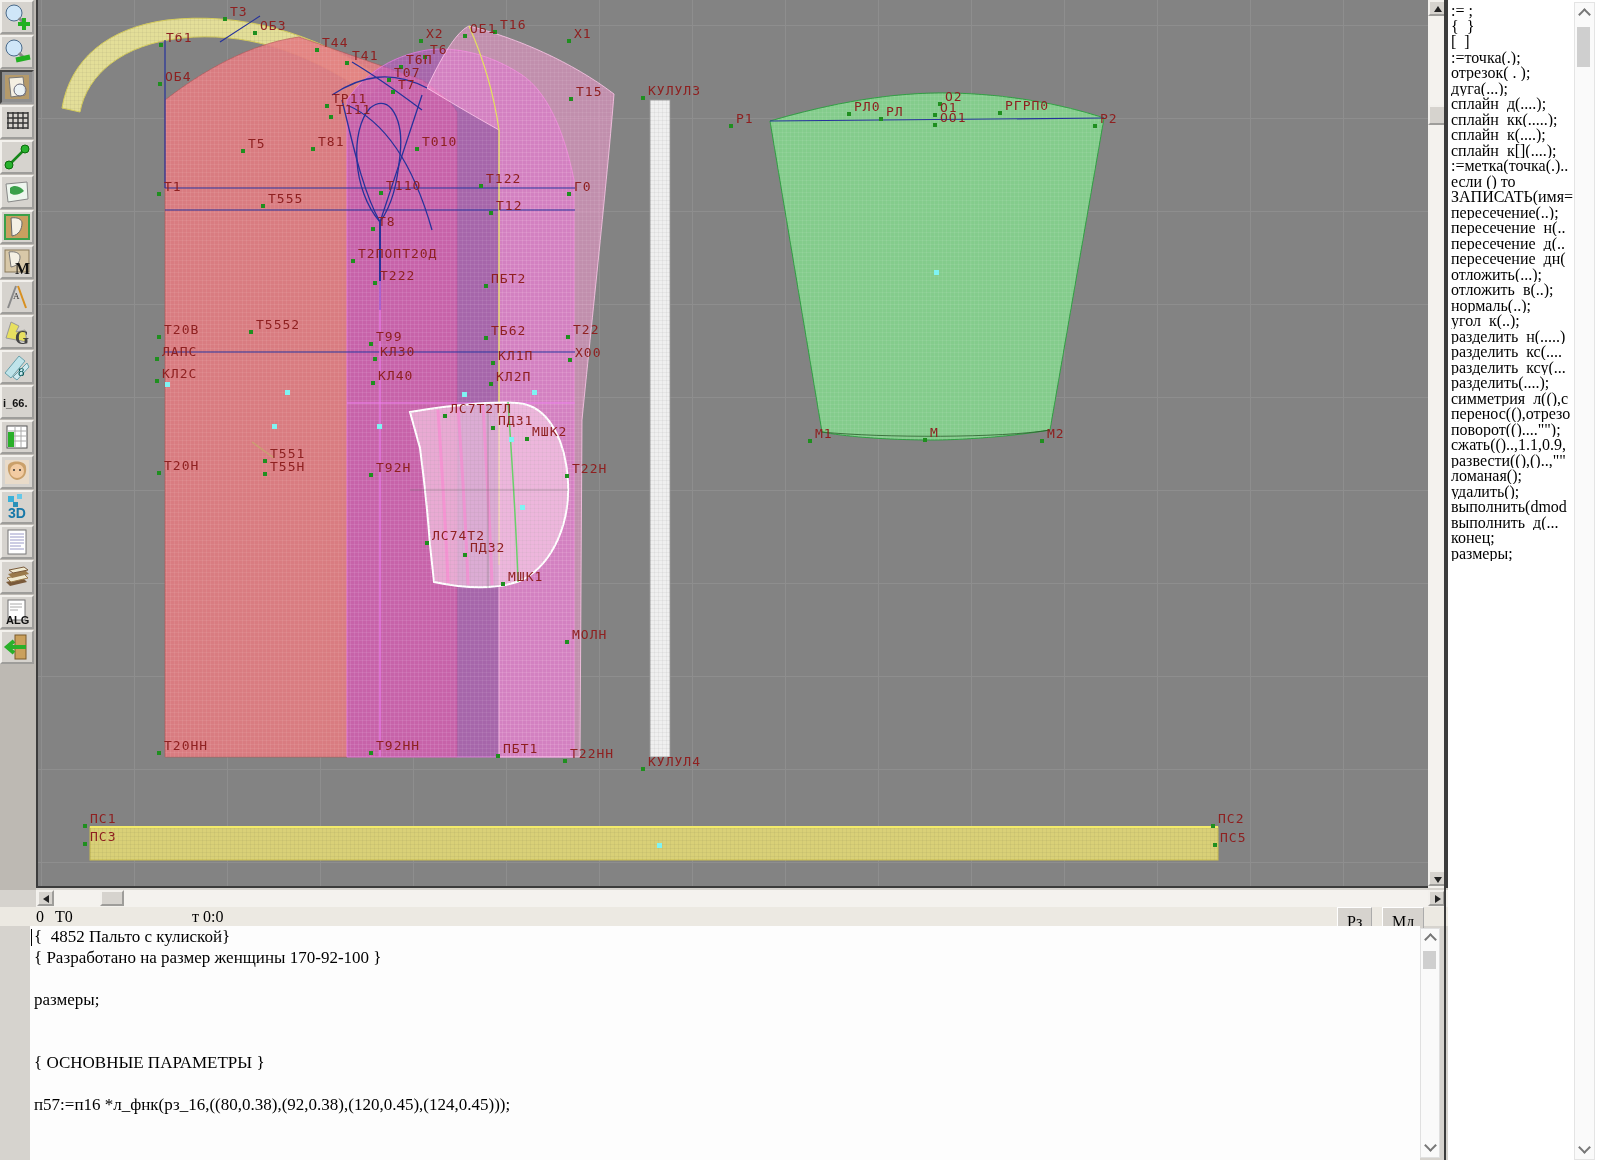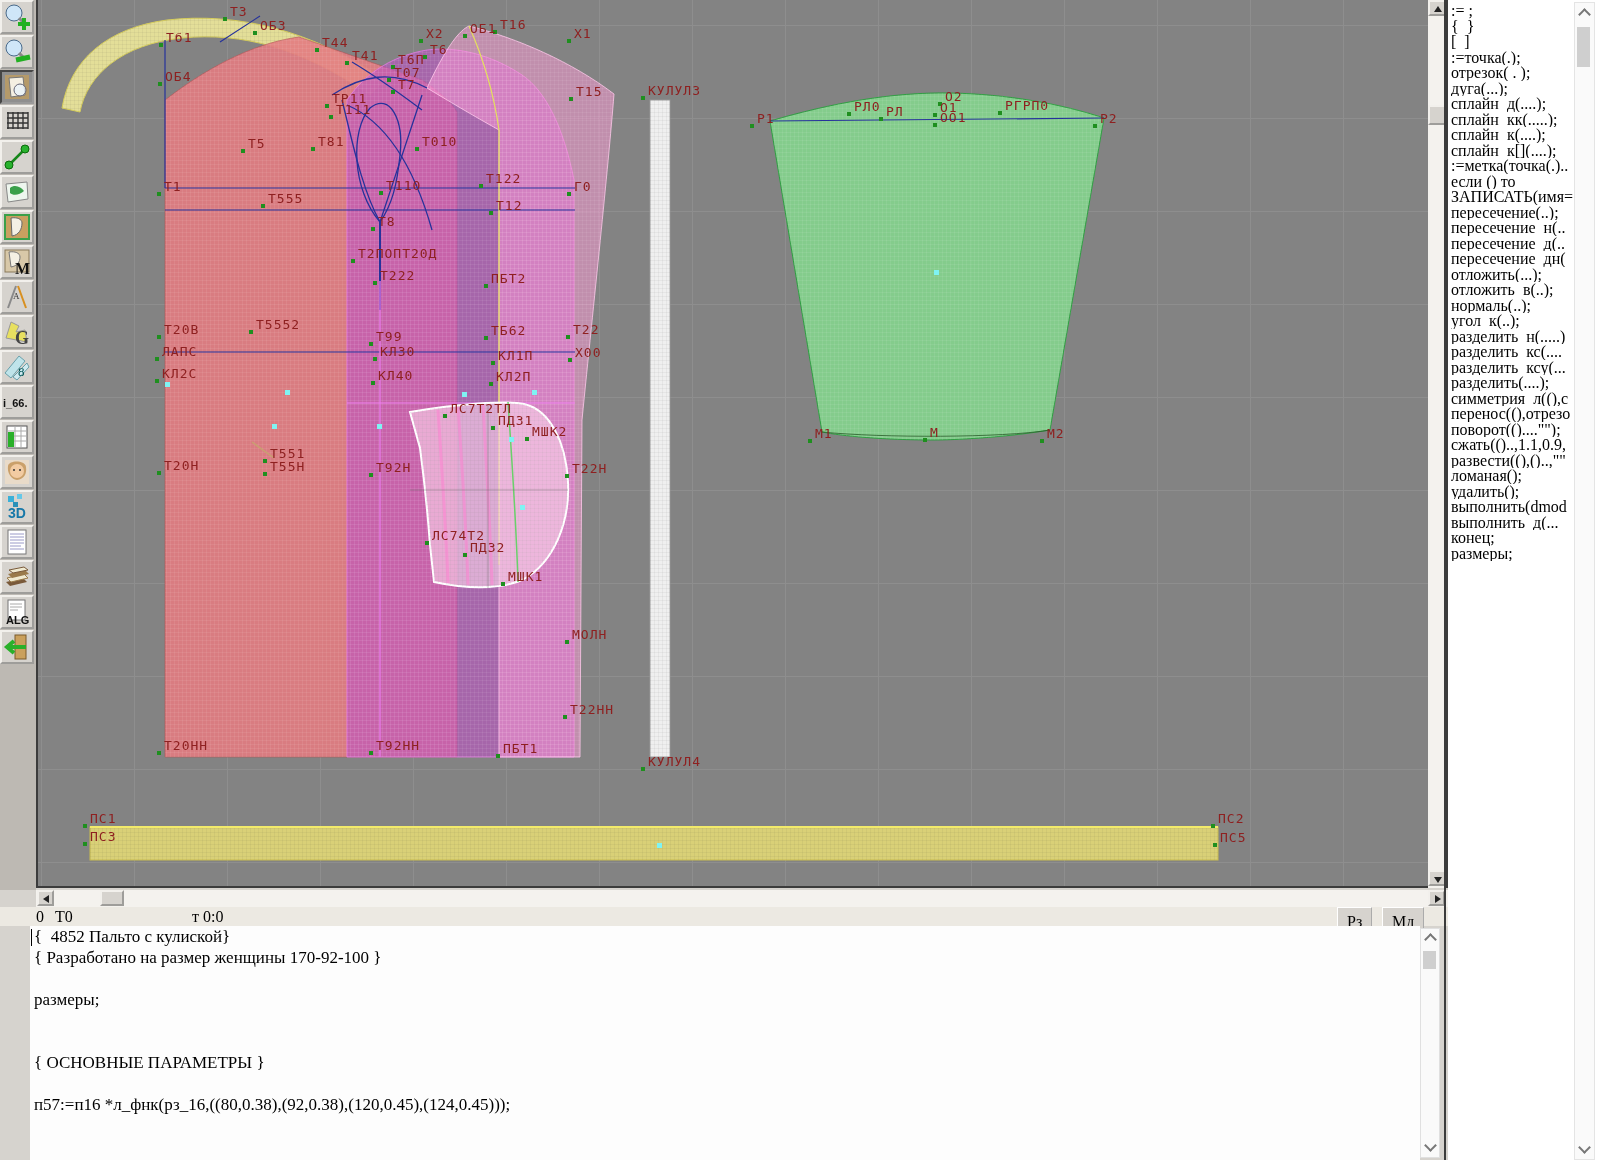--- a/index.html
+++ b/index.html
@@ -294,21 +294,21 @@
     <span class="lab" style="left: 192px; top: 6px;">Т3</span>
         <span class="lab" style="left: 222px; top: 20px;">ОБ3</span>
         <span class="lab" style="left: 462px; top: 19px;">Т16</span>
         <span class="lab" style="left: 388px; top: 28px;">Х2</span>
         <span class="lab" style="left: 432px; top: 23px;">ОБ1</span>
         <span class="lab" style="left: 536px; top: 28px;">Х1</span>
         <span class="lab" style="left: 128px; top: 32px;">Тб1</span>
         <span class="lab" style="left: 284px; top: 37px;">Т44</span>
         <span class="lab" style="left: 314px; top: 50px;">Т41</span>
         <span class="lab" style="left: 392px; top: 44px;">Т6</span>
-        <span class="lab" style="left: 360px; top: 54px;">Т6П</span>
+        <span class="lab" style="left: 368px; top: 54px;">Т6П</span>
         <span class="lab" style="left: 356px; top: 67px;">Т07</span>
         <span class="lab" style="left: 360px; top: 79px;">Т7</span>
         <span class="lab" style="left: 127px; top: 71px;">ОБ4</span>
         <span class="lab" style="left: 538px; top: 86px;">Т15</span>
         <span class="lab" style="left: 610px; top: 85px;">КУЛУЛЗ</span>
         <span class="lab" style="left: 294px; top: 93px;">ТР11</span>
         <span class="lab" style="left: 298px; top: 104px;">Т111</span>
         <span class="lab" style="left: 210px; top: 138px;">Т5</span>
         <span class="lab" style="left: 280px; top: 136px;">Т81</span>
         <span class="lab" style="left: 384px; top: 136px;">Т010</span>
@@ -342,23 +342,23 @@
         <span class="lab" style="left: 232px; top: 461px;">Т55Н</span>
         <span class="lab" style="left: 338px; top: 462px;">Т92Н</span>
         <span class="lab" style="left: 534px; top: 463px;">Т22Н</span>
         <span class="lab" style="left: 394px; top: 530px;">ЛС74Т2</span>
         <span class="lab" style="left: 432px; top: 542px;">ПД32</span>
         <span class="lab" style="left: 470px; top: 571px;">МШК1</span>
         <span class="lab" style="left: 534px; top: 629px;">МОЛН</span>
         <span class="lab" style="left: 126px; top: 740px;">Т20НН</span>
         <span class="lab" style="left: 338px; top: 740px;">Т92НН</span>
         <span class="lab" style="left: 465px; top: 743px;">ПБТ1</span>
-        <span class="lab" style="left: 532px; top: 704px;">Т22НН</span>
+        <span class="lab" style="left: 532px; top: 748px;">Т22НН</span>
         <span class="lab" style="left: 610px; top: 756px;">КУЛУЛ4</span>
-        <span class="lab" style="left: 719px; top: 113px;">Р1</span>
+        <span class="lab" style="left: 698px; top: 113px;">Р1</span>
         <span class="lab" style="left: 816px; top: 101px;">РЛ0</span>
         <span class="lab" style="left: 848px; top: 106px;">РЛ</span>
         <span class="lab" style="left: 907px; top: 91px;">О2</span>
         <span class="lab" style="left: 902px; top: 102px;">О1</span>
         <span class="lab" style="left: 902px; top: 112px;">ОО1</span>
         <span class="lab" style="left: 967px; top: 100px;">РГРП0</span>
         <span class="lab" style="left: 1062px; top: 113px;">Р2</span>
         <span class="lab" style="left: 777px; top: 428px;">М1</span>
         <span class="lab" style="left: 892px; top: 427px;">М</span>
         <span class="lab" style="left: 1009px; top: 428px;">М2</span>

